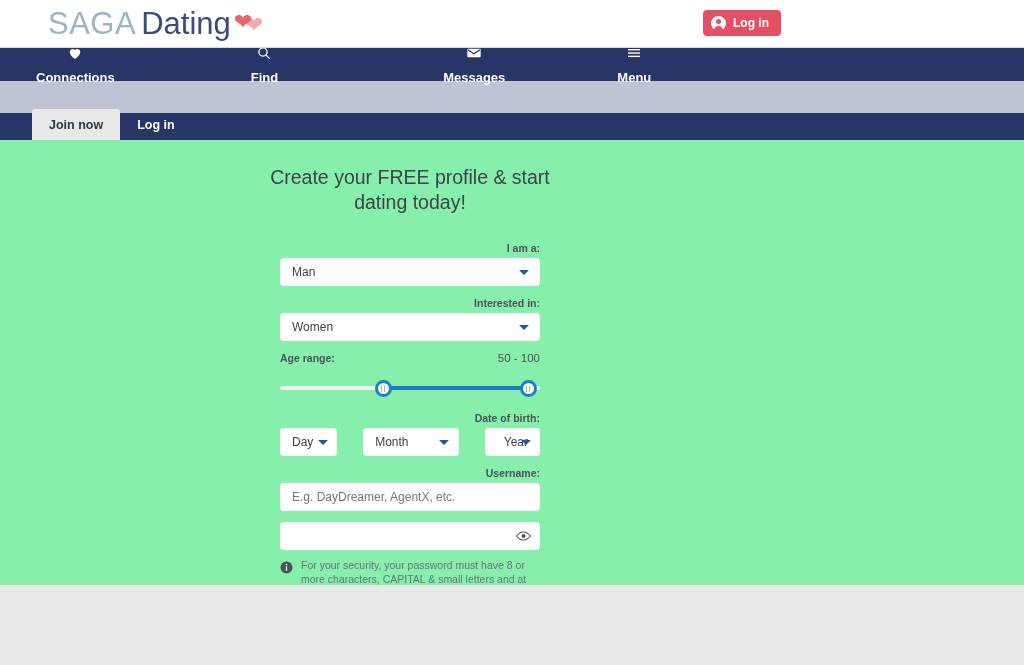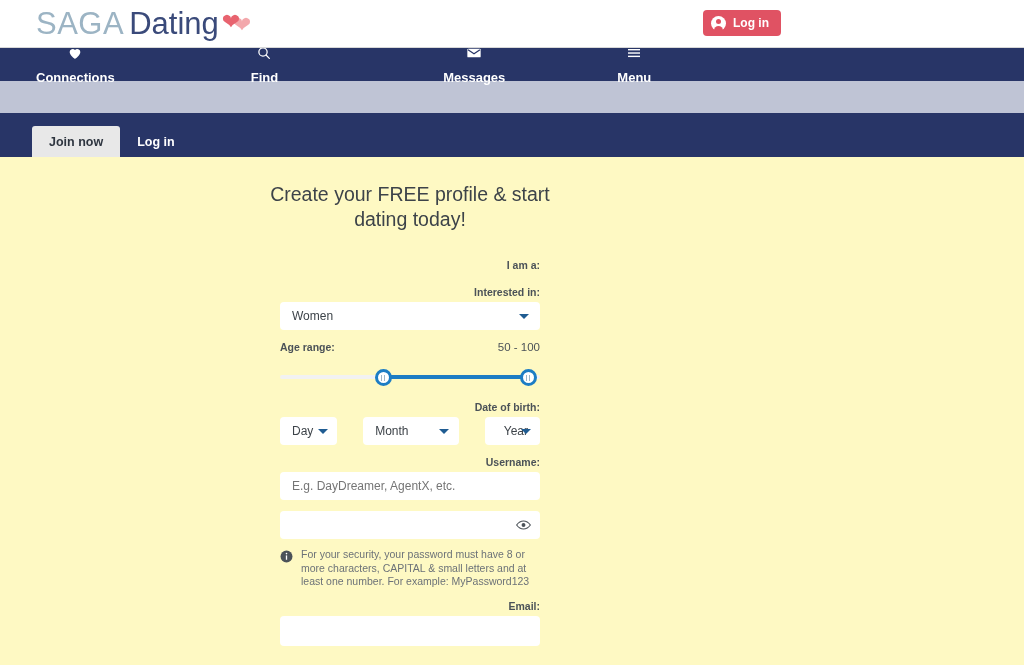--- a/index.html
+++ b/index.html
@@ -13,21 +13,21 @@
 
   
   .header {
     position: relative;
     height: 48px;
     background: #ffffff;
     border-bottom: 1px solid #d8d8d8;
   }
   .logo {
     position: absolute;
-    left: 36px; top: 4px;
+    left: 48px; top: 4px;
     display: flex;
     align-items: center;
     height: 40px;
     text-align: right;
   }
   .logo-saga {
     font-size: 31px;
     letter-spacing: 0.5px;
     color: #9cb4c4;
     font-family: "Liberation Sans", sans-serif;
@@ -118,21 +118,21 @@
   .nav-ico { width: 16px; height: 16px; display: block; }
 
   
   .band {
     height: 32px;
     background: #bfc4d5;
   }
 
   
   .tabstrip {
-    height: 44px;
+    height: 27px;
     background: #283567;
     display: flex;
     align-items: flex-end;
     padding-left: 32px;
   }
   .tab {
     height: 30px;
     padding: 0 17px;
     display: flex;
     align-items: center;
@@ -143,22 +143,22 @@
   .tab.active {
     background: #e8e8e8;
     color: #2f3640;
     border-radius: 3px 3px 0 0;
     height: 31px;
   }
   .tab.inactive { color: #ffffff; }
 
   
   .content {
-    height: 517px;
-    background: #fef9c3;
+    height: 445px;
+    background: #86efac;
     overflow: hidden;
   }
   .form-wrap {
     width: 260px;
     margin: 0 auto;
     padding-top: 25px;
     position: relative;
     left: -102px;
   }
   .headline {
@@ -351,20 +351,24 @@
     <span>Log in</span>
   </div>
 </div>
 
 <div class="content">
   <div class="form-wrap">
 
     <h1 class="headline">Create your FREE profile &amp; start dating today!</h1>
 
     <label class="flabel">I am a:</label>
+    <div class="field sel">
+      <span>Man</span>
+      <span class="arrow"></span>
+    </div>
 
     <div class="gap"></div>
 
     <label class="flabel">Interested in:</label>
     <div class="field sel">
       <span>Women</span>
       <span class="arrow"></span>
     </div>
 
     <div class="gap"></div>

